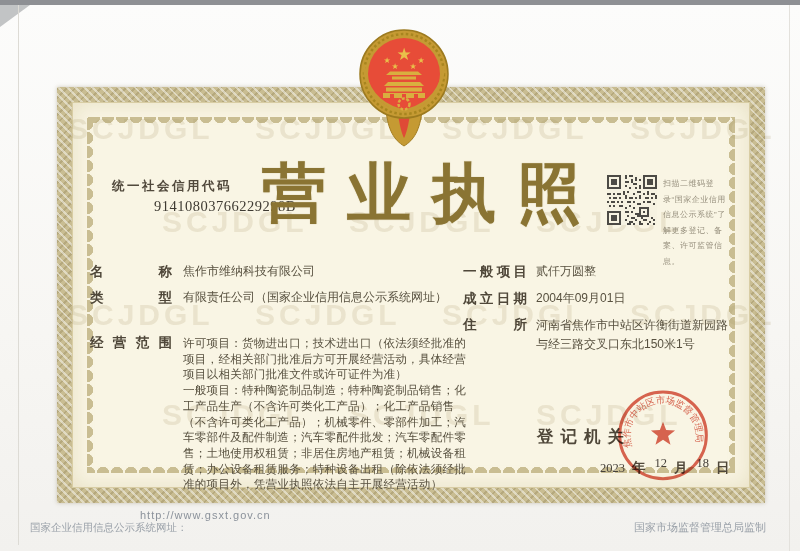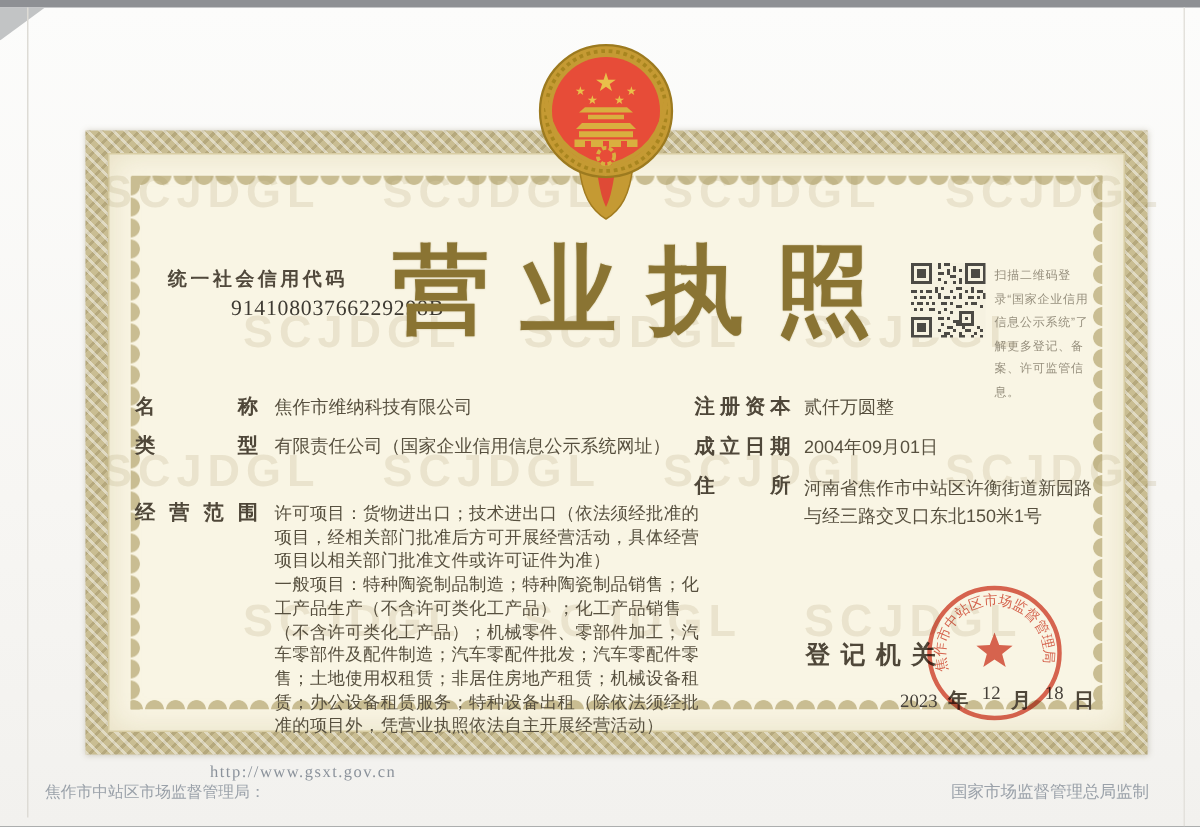--- a/index.html
+++ b/index.html
@@ -67,21 +67,21 @@
              letter-spacing:7px;color:#4f4739;white-space:nowrap;}
   .date-line{position:absolute;left:600px;top:458px;white-space:nowrap;}
   .date-num{font-family:"Liberation Serif",serif;font-size:12.5px;color:#46413a;
             display:inline-block;margin-right:7px;}
   .date-num.raised{transform:translateY(-5px);}
   .date-unit{font-size:13.5px;font-weight:600;color:#4f4739;display:inline-block;margin-right:9px;}
   .seal{position:absolute;left:612px;top:386px;width:102px;height:102px;opacity:.88;
         mix-blend-mode:multiply;}
 
   .footer-left{position:absolute;left:30px;top:507px;}
-  .footer-url{position:absolute;left:110px;top:2px;font-family:Liberation Serif, serif;
+  .footer-url{position:absolute;left:110px;top:2px;font-family:Liberation Sans, sans-serif;
               font-size:11px;color:#8b929b;letter-spacing:1px;white-space:nowrap;text-align:center;}
   .footer-site-label{position:absolute;left:0;top:14px;font-size:10.5px;color:#9aa1a9;white-space:nowrap;}
   .footer-right{position:absolute;right:34px;top:520px;font-size:11px;color:#9aa1a9;white-space:nowrap;}
 </style>
 </head>
 <body>
 
 <div id="page">
   <div class="paper"></div>
   <div class="corner-fold"></div>
@@ -167,21 +167,21 @@
     <span class="flabel">类型</span>
     <span class="fvalue" style="left:93px">有限责任公司（国家企业信用信息公示系统网址）</span>
   </div>
   <div class="row" style="left:90px;top:333px;width:380px">
     <span class="flabel">经营范围</span>
     <span class="scope-value" style="left:93px">许可项目：货物进出口；技术进出口（依法须经批准的项目，经相关部门批准后方可开展经营活动，具体经营项目以相关部门批准文件或许可证件为准）
 一般项目：特种陶瓷制品制造；特种陶瓷制品销售；化工产品生产（不含许可类化工产品）；化工产品销售（不含许可类化工产品）；机械零件、零部件加工；汽车零部件及配件制造；汽车零配件批发；汽车零配件零售；土地使用权租赁；非居住房地产租赁；机械设备租赁；办公设备租赁服务；特种设备出租（除依法须经批准的项目外，凭营业执照依法自主开展经营活动）</span>
   </div>
 
   <div class="row" style="left:463px;top:262px;width:280px">
-    <span class="flabel-r">注册资本</span>
+    <span class="flabel-r">一般项目</span>
     <span class="fvalue" style="left:73px">贰仟万圆整</span>
   </div>
   <div class="row" style="left:463px;top:289px;width:280px">
     <span class="flabel-r">成立日期</span>
     <span class="fvalue" style="left:73px">2004年09月01日</span>
   </div>
   <div class="row" style="left:463px;top:315px;width:280px">
     <span class="flabel-r">住所</span>
     <span class="fvalue-wrap" style="left:73px;width:200px">河南省焦作市中站区许衡街道新园路与经三路交叉口东北150米1号</span>
   </div>
@@ -196,16 +196,16 @@
     </defs>
     <circle cx="60" cy="58" r="51" fill="none" stroke="#d6523f" stroke-width="3.5"></circle>
     <text font-size="11" fill="#d6523f" letter-spacing="1">
       <textPath href="#sealArc" startOffset="0" textLength="143">焦作市中站区市场监督管理局</textPath>
     </text>
     <polygon points="60,42 63.7,51.8 74.2,52.3 66,58.8 68.8,69 60,63.1 51.2,69 54,58.8 45.8,52.3 56.3,51.8" fill="#d6523f"></polygon>
   </svg>
 
   <div class="footer-left">
     <span class="footer-url">http://www.gsxt.gov.cn</span>
-    <span class="footer-site-label">焦作市中站区市场监督管理局：</span>
+    <span class="footer-site-label">国家企业信用信息公示系统网址：</span>
   </div>
   <div class="footer-right">国家市场监督管理总局监制</div>
 </div>
 
 </body></html>

